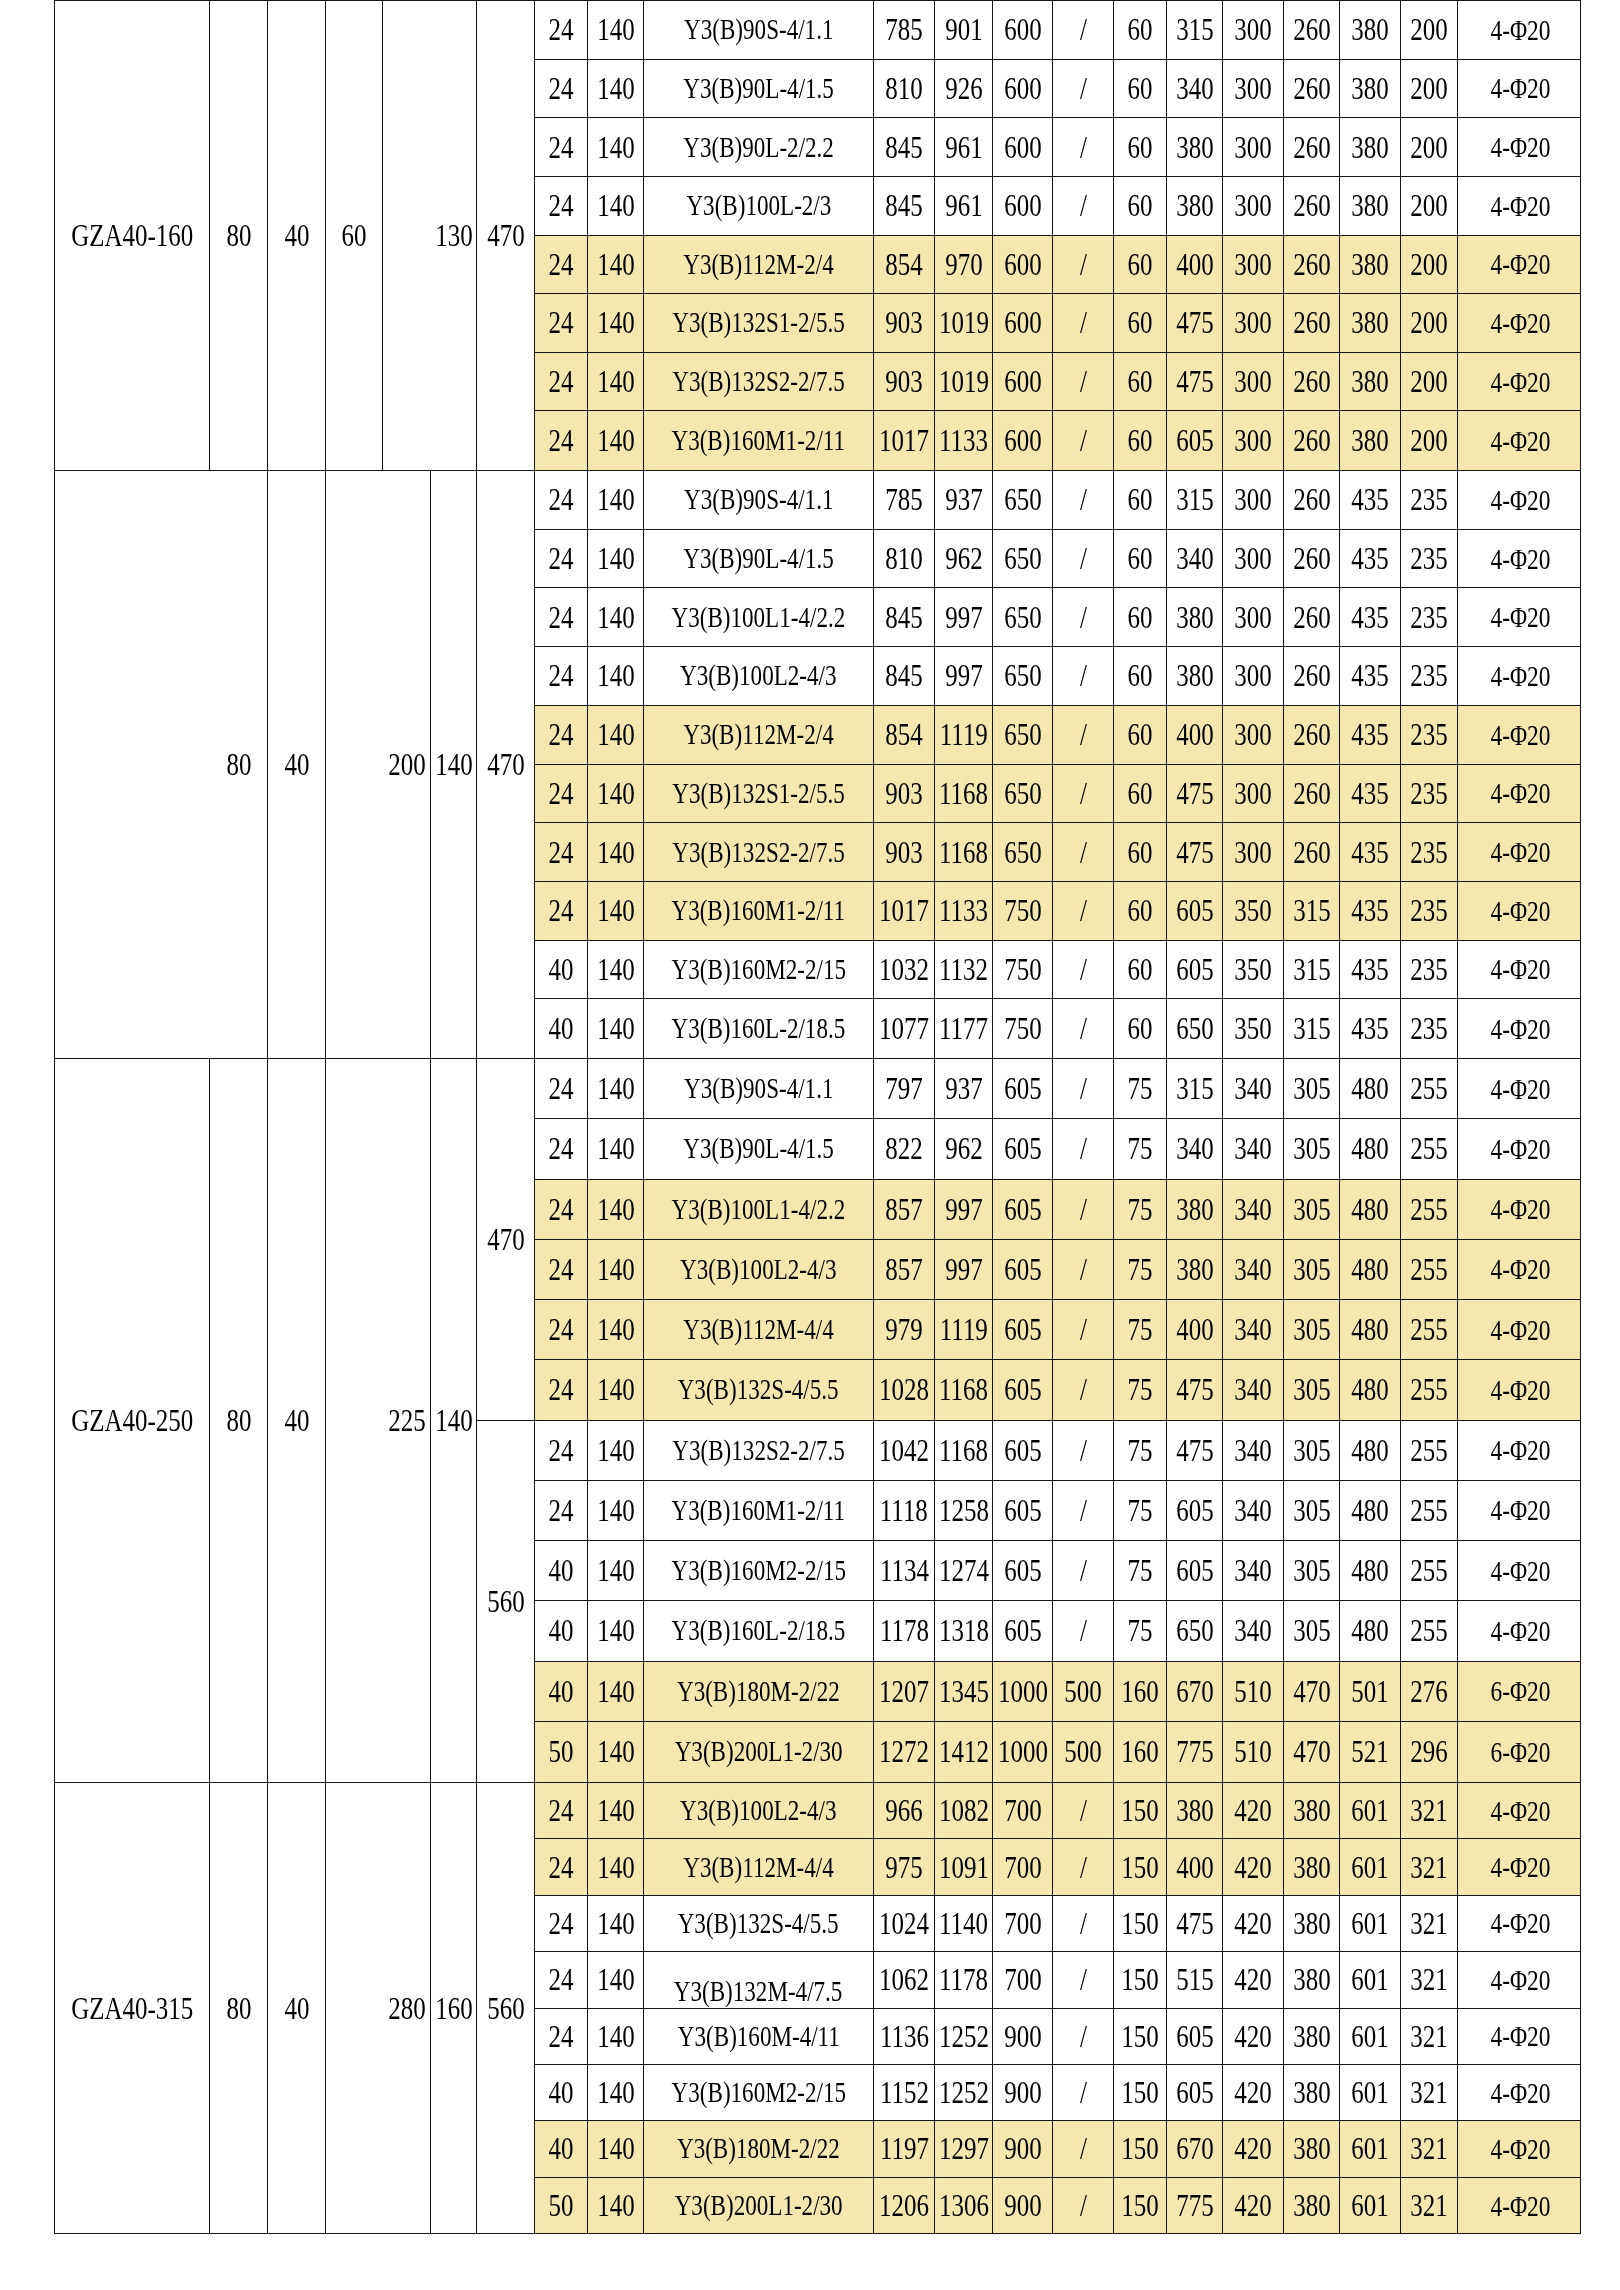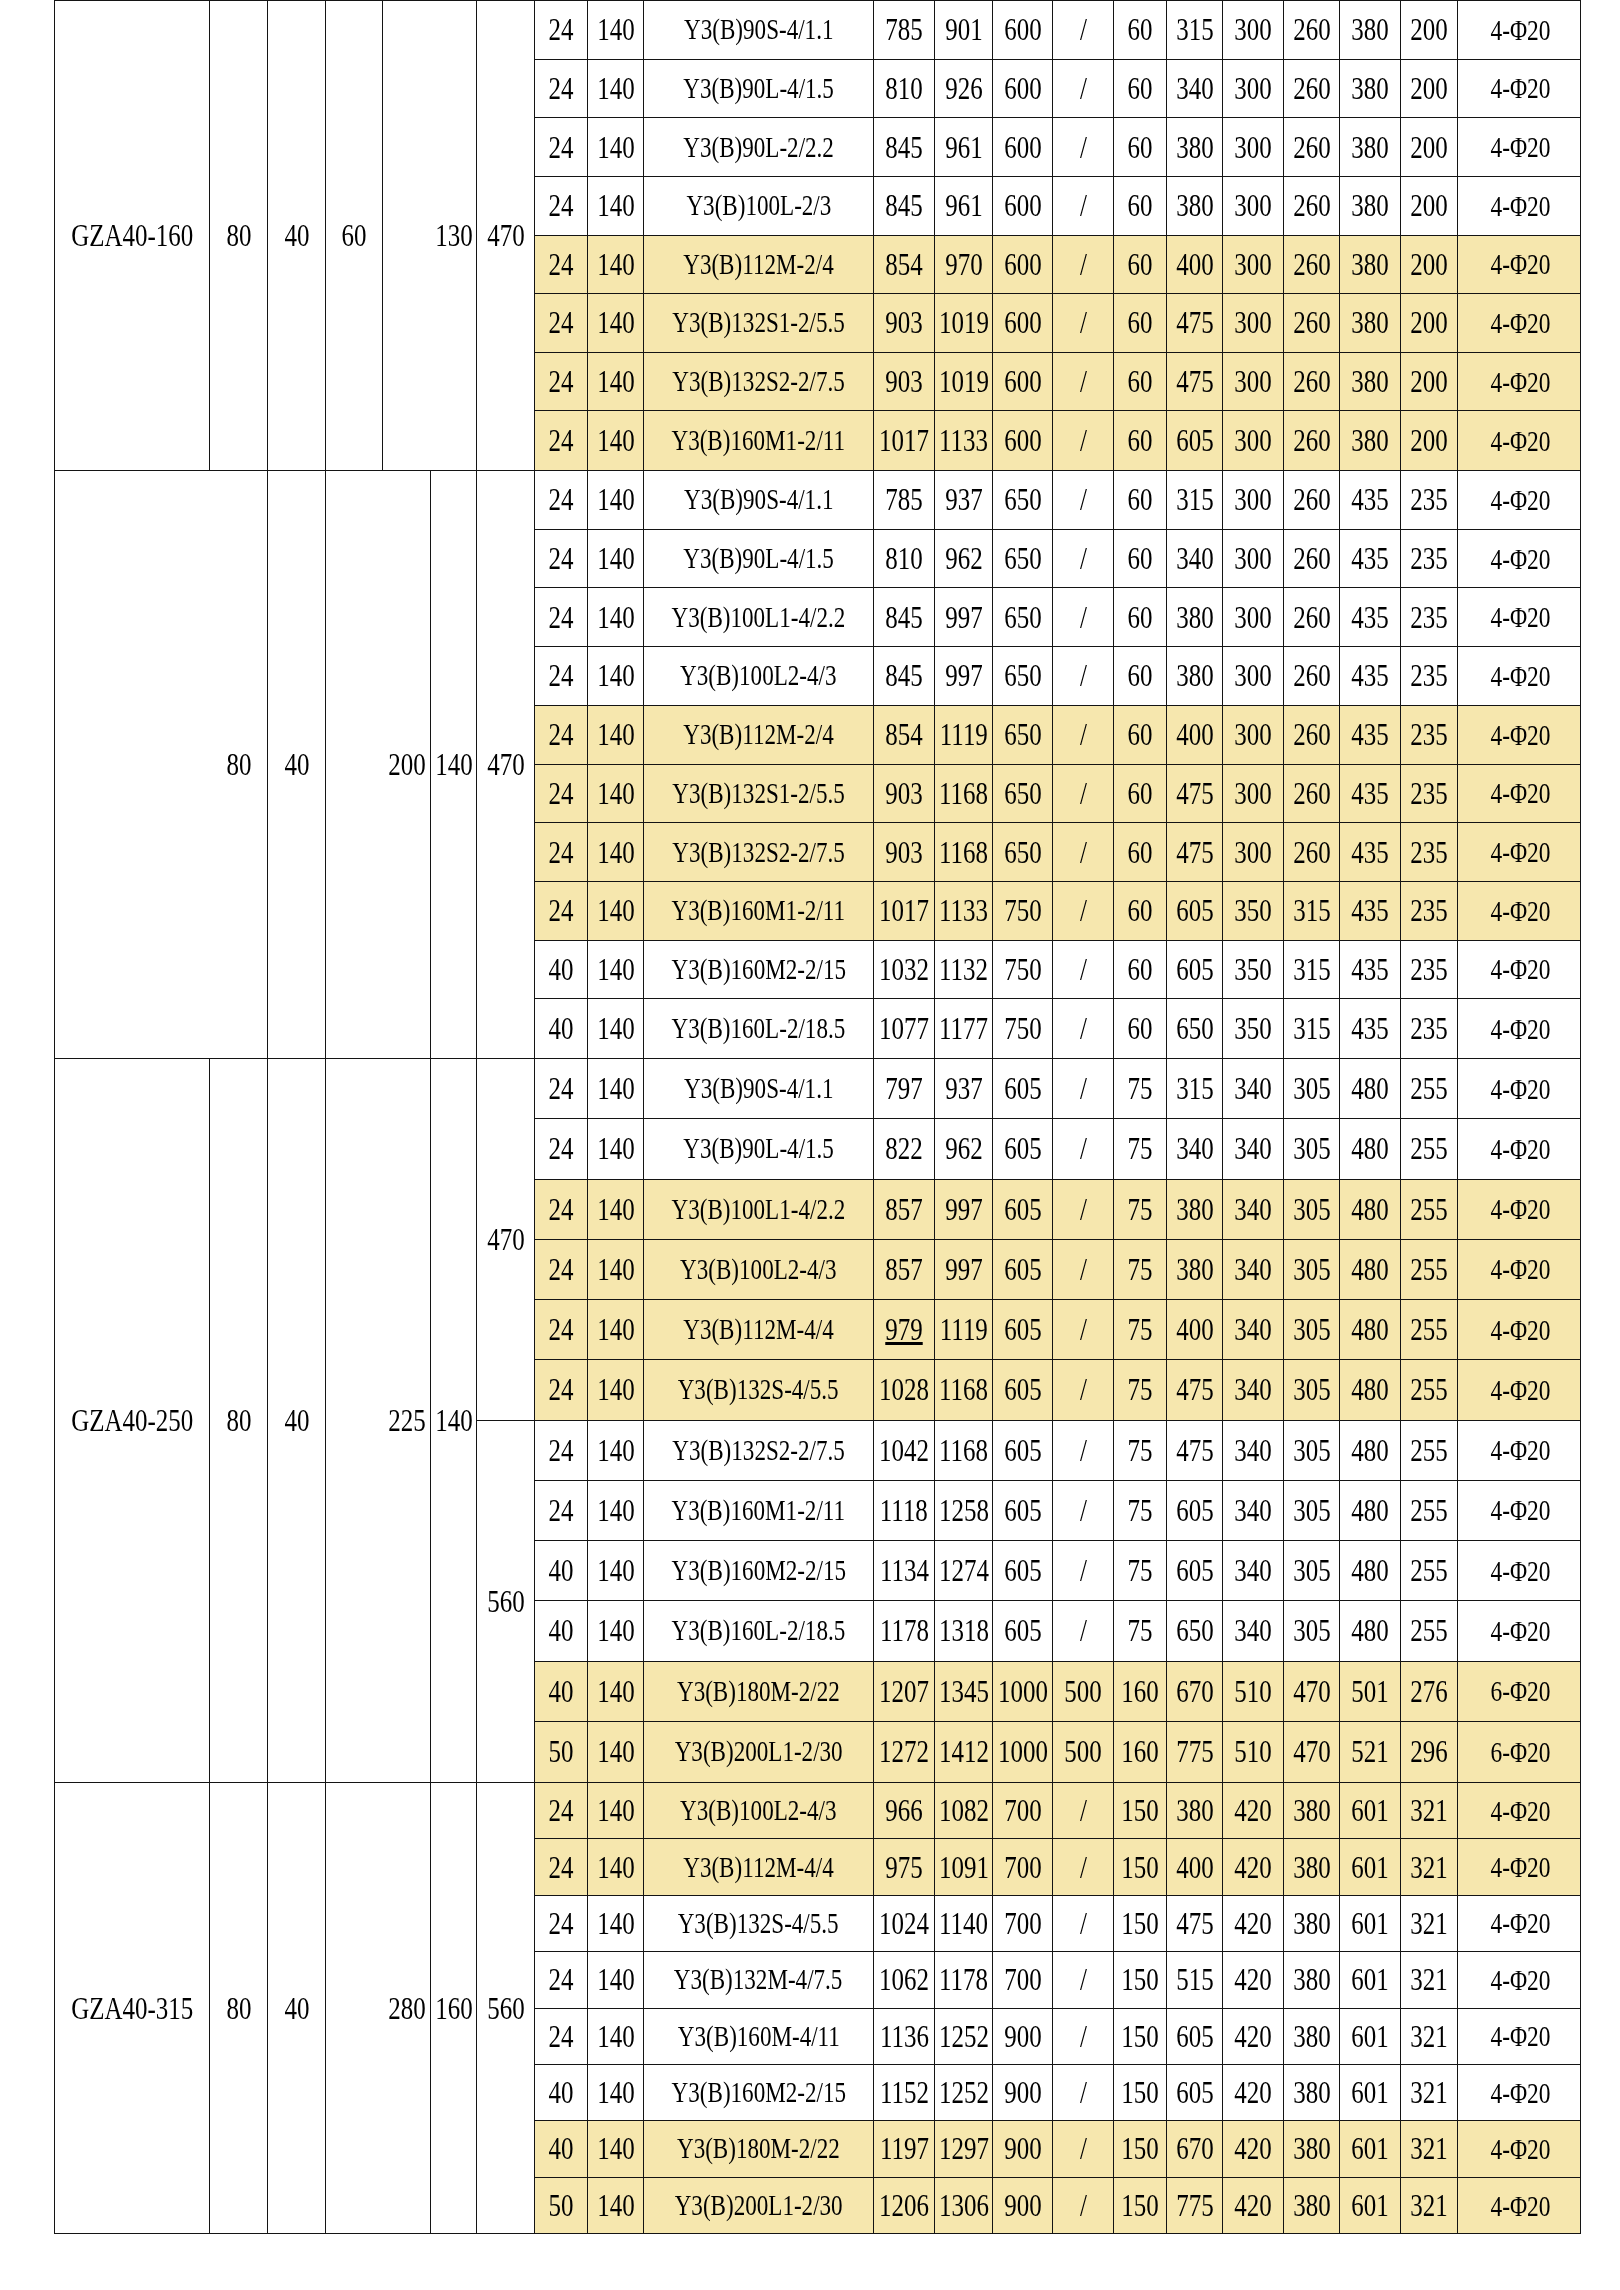--- a/index.html
+++ b/index.html
@@ -1008,21 +1008,21 @@
         </div>
         <div class="cell br bb shade" style="grid-area: 5 / 8;">
           <span class="tx">24</span>
         </div>
         <div class="cell br bb shade" style="grid-area: 5 / 9;">
           <span class="tx">140</span>
         </div>
         <div class="cell br bb shade motor" style="grid-area: 5 / 10;">
           <span class="tx">Y3(B)112M-4/4</span>
         </div>
-        <div class="cell br bb shade" style="grid-area: 5 / 11; text-decoration: underline;">
+        <div class="cell br bb shade" style="grid-area: 5 / 11;">
           <span class="tx">979</span>
         </div>
         <div class="cell br bb shade" style="grid-area: 5 / 12;">
           <span class="tx">1119</span>
         </div>
         <div class="cell br bb shade" style="grid-area: 5 / 13;">
           <span class="tx">605</span>
         </div>
         <div class="cell br bb shade" style="grid-area: 5 / 14;">
           <span class="tx">/</span>
@@ -1487,21 +1487,21 @@
         </div>
         <div class="cell bb bolt" style="grid-area: 3 / 21;">
           <span class="tx">4-Φ20</span>
         </div>
         <div class="cell br bb" style="grid-area: 4 / 8;">
           <span class="tx">24</span>
         </div>
         <div class="cell br bb" style="grid-area: 4 / 9;">
           <span class="tx">140</span>
         </div>
-        <div class="cell br bb motor" style="grid-area: 4 / 10;">
+        <div class="cell br bb motor" style="grid-area: 4 / 10; align-items: flex-end;">
           <span class="tx">Y3(B)132M-4/7.5</span>
         </div>
         <div class="cell br bb" style="grid-area: 4 / 11;">
           <span class="tx">1062</span>
         </div>
         <div class="cell br bb" style="grid-area: 4 / 12;">
           <span class="tx">1178</span>
         </div>
         <div class="cell br bb" style="grid-area: 4 / 13;">
           <span class="tx">700</span>

